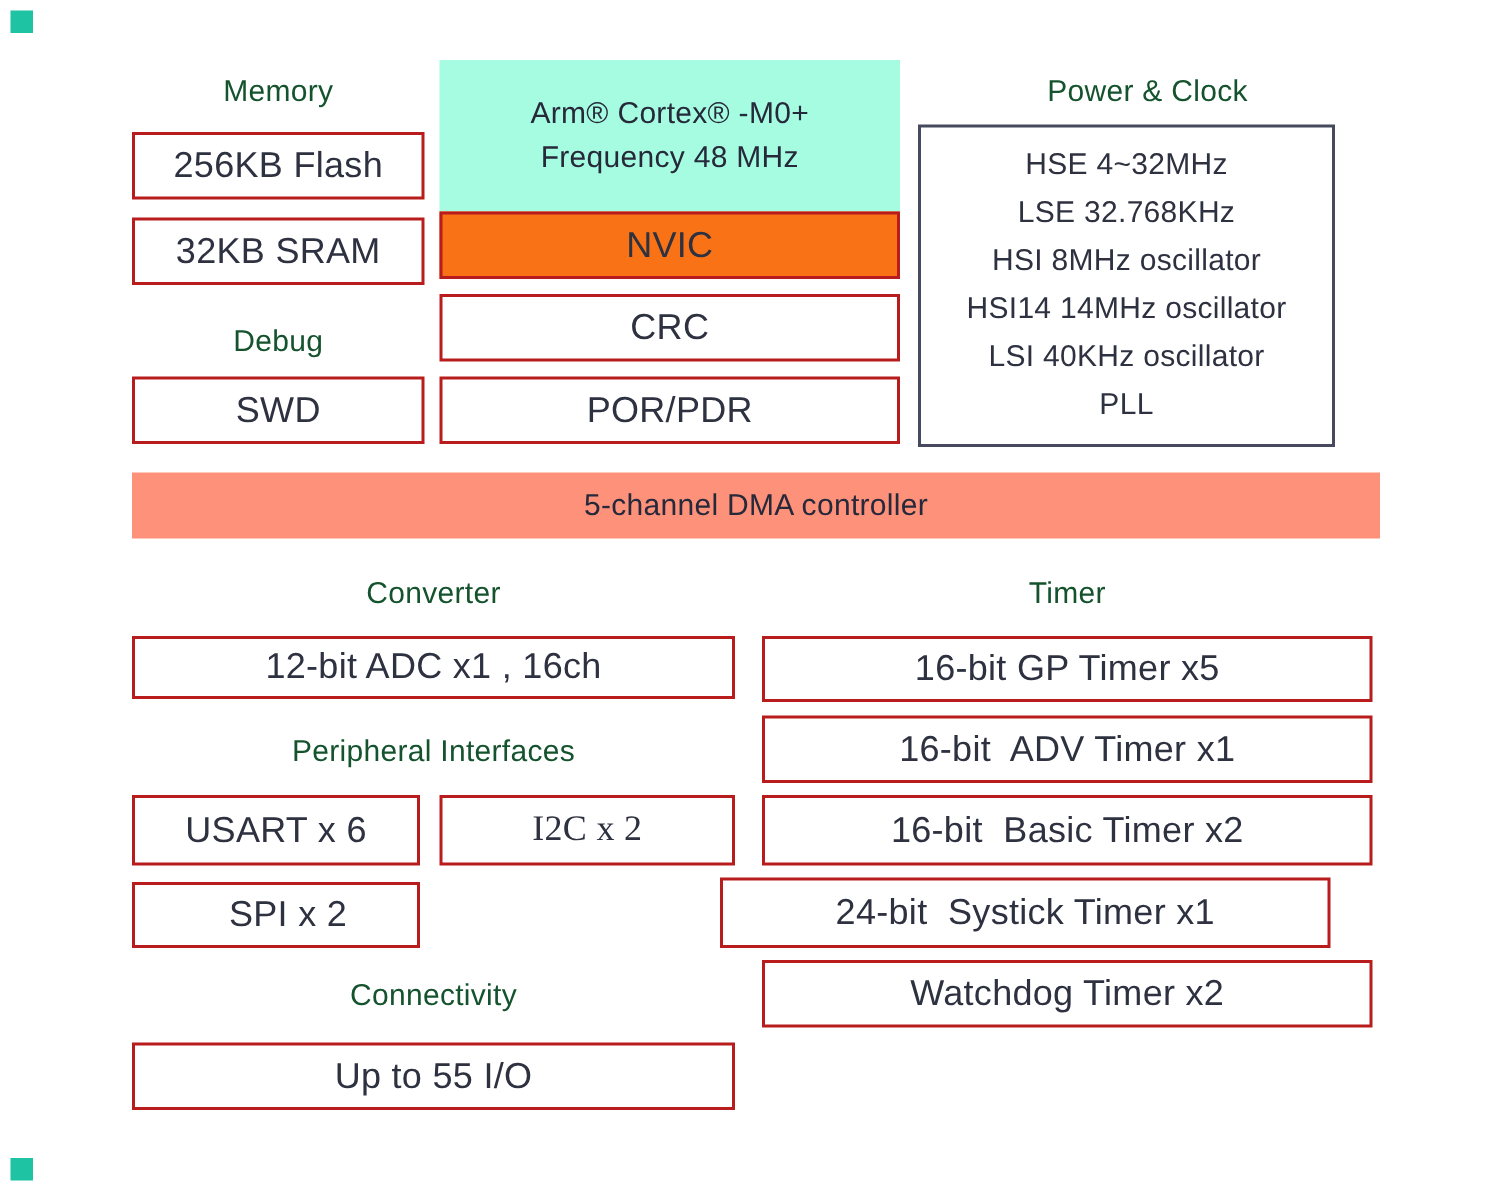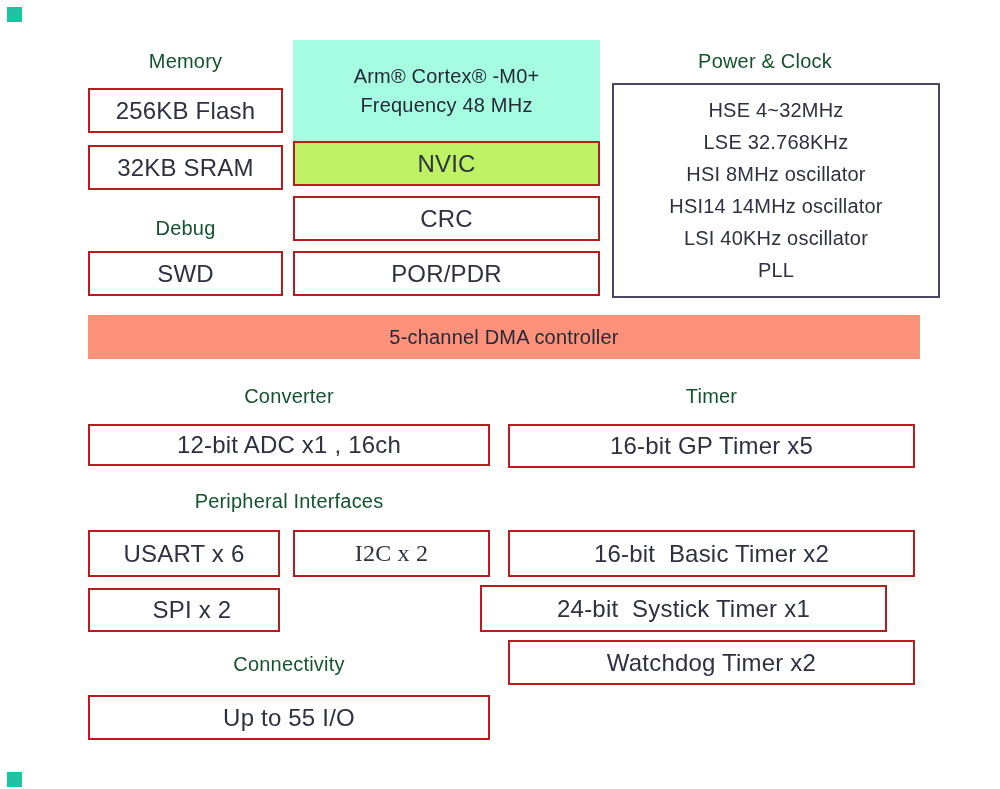--- a/index.html
+++ b/index.html
@@ -23,21 +23,21 @@
     color:#2e3140;
   }
   .heading{
     position:absolute;
     display:flex;align-items:center;justify-content:center;
     font-size:20px;
     letter-spacing:.2px;
     color:#14532d;
     white-space:pre;
   }
-  .fill-mint{background:#bef264;}
+  .fill-mint{background:#f97316;}
   .cpu-head{
     position:absolute;
     box-sizing:border-box;
     background:#a5fce1;
     display:flex;flex-direction:column;align-items:center;justify-content:center;
     gap:6px;
     font-size:20px;letter-spacing:.2px;color:#26293a;
   }
   .dma{
     position:absolute;
@@ -79,21 +79,21 @@
 
   <div class="cpu-head" style="left:293px;top:40px;width:307px;height:101px;">
     <div>Arm® Cortex® -M0+</div>
     <div>Frequency 48 MHz</div>
   </div>
   <div class="box fill-mint" style="left:293px;top:141px;width:307px;height:45px;">NVIC</div>
   <div class="box" style="left:293px;top:196px;width:307px;height:45px;">CRC</div>
   <div class="box" style="left:293px;top:251px;width:307px;height:45px;">POR/PDR</div>
 
   <div class="heading" style="left:612px;top:48px;width:306px;height:26px;">Power &amp; Clock</div>
-  <div class="list-box" style="left:612px;top:83px;width:328px;height:215px;">
+  <div class="list-box" style="left:612px;top:83px;width:278px;height:215px;">
     <div>HSE 4~32MHz</div>
     <div>LSE 32.768KHz</div>
     <div>HSI 8MHz oscillator</div>
     <div>HSI14 14MHz oscillator</div>
     <div>LSI 40KHz oscillator</div>
     <div>PLL</div>
   </div>
 
   <div class="dma" style="left:88px;top:315px;width:832px;height:44px;">5-channel DMA controller</div>
 
@@ -103,17 +103,18 @@
   <div class="heading" style="left:88px;top:488px;width:402px;height:26px;">Peripheral Interfaces</div>
   <div class="box" style="left:88px;top:530px;width:192px;height:47px;">USART x 6</div>
   <div class="box" style="left:293px;top:530px;width:197px;height:47px;font-family:Liberation Serif, serif;">I2C x 2</div>
   <div class="box" style="left:88px;top:588px;width:192px;height:44px;padding-left:16px;">SPI x 2</div>
 
   <div class="heading" style="left:88px;top:651px;width:402px;height:26px;">Connectivity</div>
   <div class="box" style="left:88px;top:695px;width:402px;height:45px;">Up to 55 I/O</div>
 
   <div class="heading" style="left:508px;top:383px;width:407px;height:26px;">Timer</div>
   <div class="box" style="left:508px;top:424px;width:407px;height:44px;">16-bit GP Timer x5</div>
+  <div class="box" style="left:508px;top:477px;width:407px;height:45px;">16-bit  ADV Timer x1</div>
   <div class="box" style="left:508px;top:530px;width:407px;height:47px;">16-bit  Basic Timer x2</div>
   <div class="box" style="left:480px;top:585px;width:407px;height:47px;">24-bit  Systick Timer x1</div>
   <div class="box" style="left:508px;top:640px;width:407px;height:45px;">Watchdog Timer x2</div>
 
 </div>
 
 </body></html>

